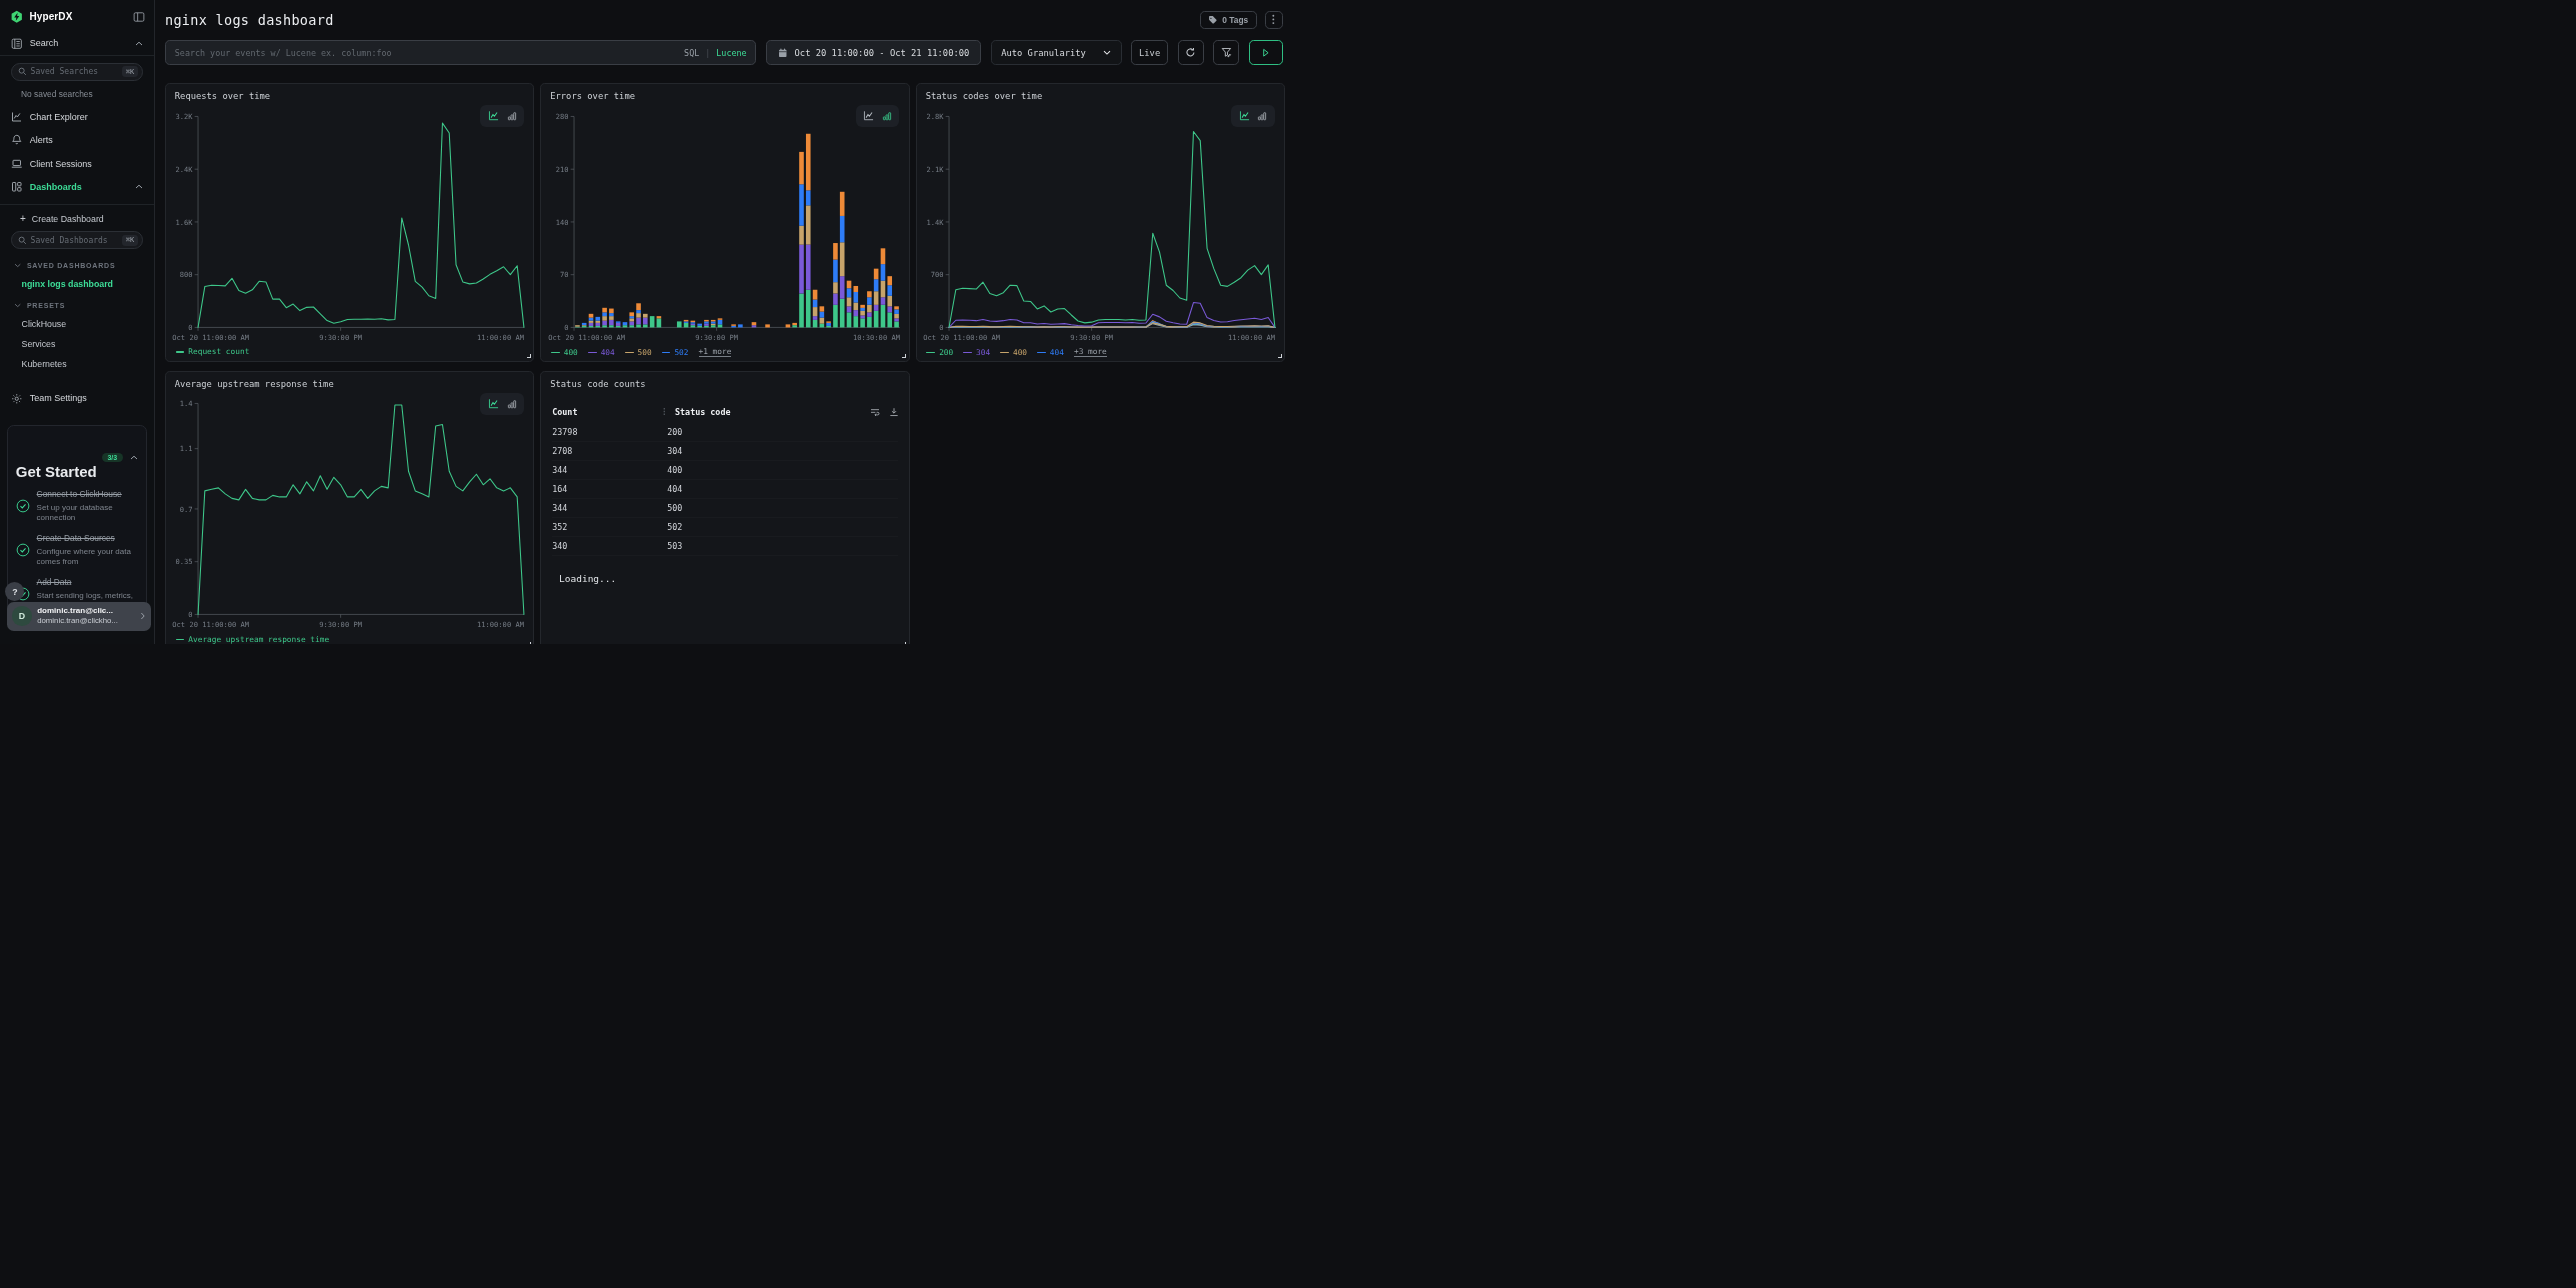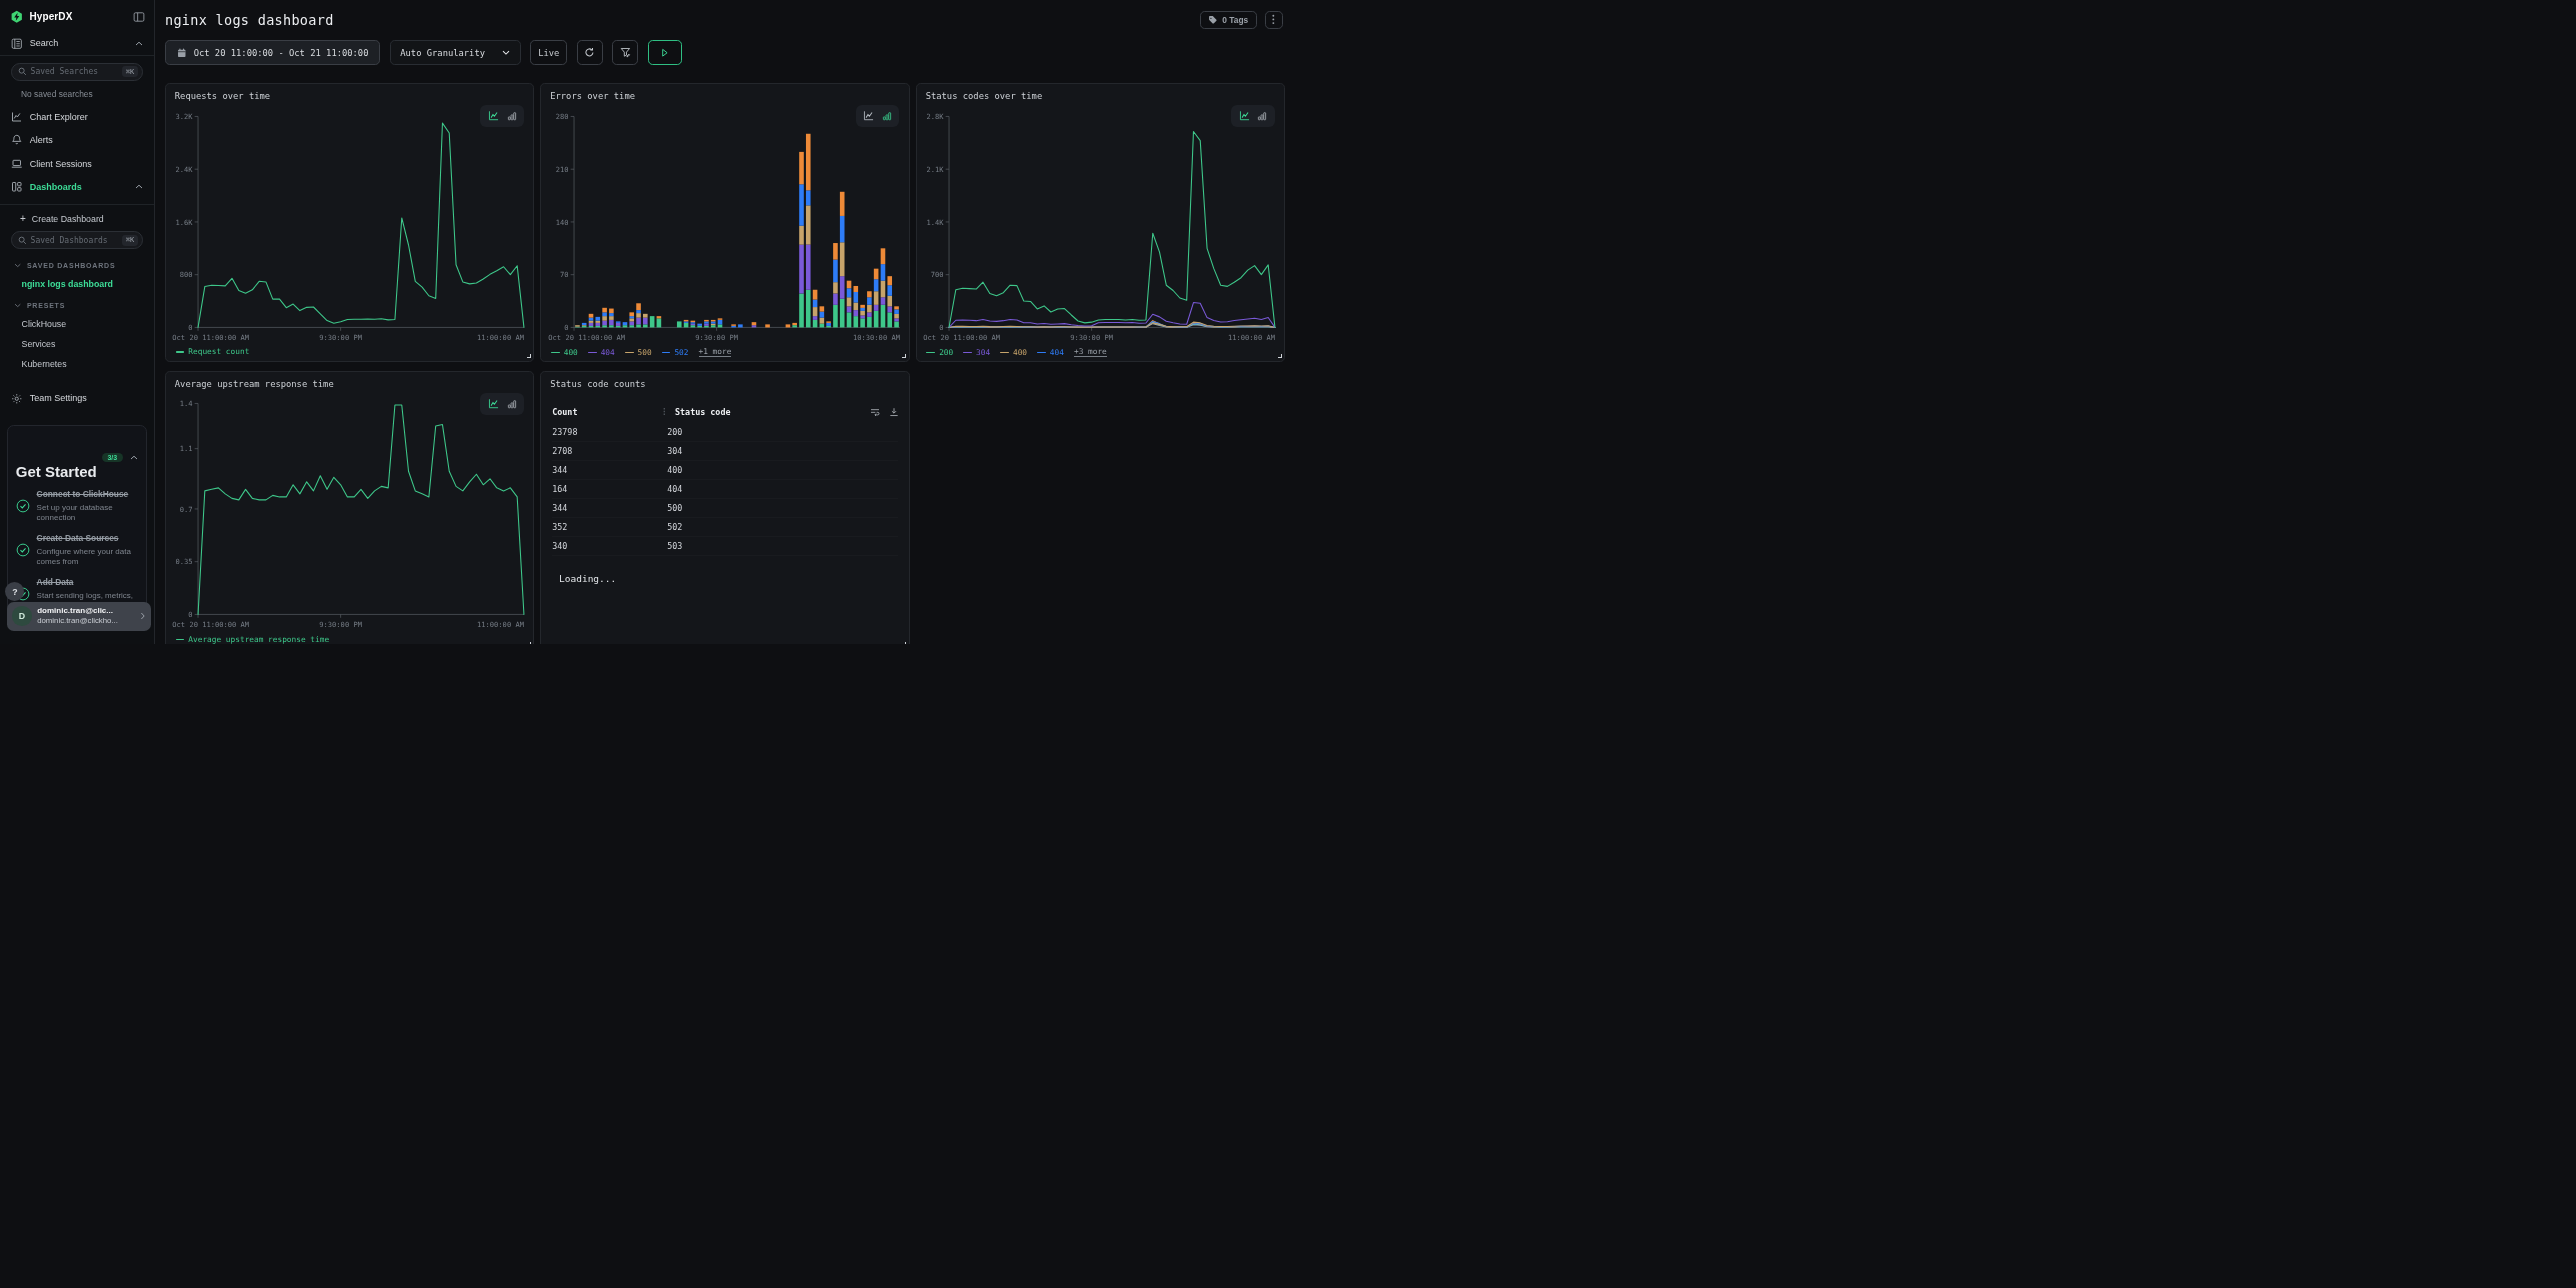--- a/index.html
+++ b/index.html
@@ -27,21 +27,21 @@
   .side-link { margin:10px 0 0 21.6px; font-size:8.8px; color:#c6cad0; cursor:pointer; }
   .side-link.green { color:#3ddc97; font-weight:bold; }
   .team { margin-top:17.6px; }
   .gs-card { margin:15px 6.8px 0; background:#111318; border:0.7px solid #23262d; border-radius:6.8px; padding:8.8px 8px 10.8px; }
   .gs-head { display:flex; align-items:center; gap:5.4px; }
   .gs-title { font-weight:bold; font-size:15px; color:#e9ebee;margin-top:28px; }
   .badge { background:#173527; color:#3ddc97; font-size:7px; font-weight:bold; padding:1.4px 5.4px; border-radius:6.8px; }
   .gs-head .chev { margin-left:auto; }
   .gs-item { display:flex; align-items:center; gap:6.8px; margin-top:8.8px; }
   .gs-item .txt { flex:1; }
-  .gs-item .t { color:#969da5; font-size:8.4px; font-weight:bold; text-decoration:line-through; line-height:1.35; }
+  .gs-item .t { color:#969da5; font-size:8.4px; font-weight:normal; text-decoration:line-through; line-height:1.35; }
   .gs-item .d { color:#7f858e; font-size:8px; line-height:1.3; margin-top:3px; }
   .help-fab { position:absolute; left:5.4px; bottom:43px; width:19px; height:19px; border-radius:50%; background:#3a3e46; color:#dfe2e6; display:flex; align-items:center; justify-content:center; font-weight:bold; font-size:8.8px; z-index:3; cursor:pointer; }
   .user-chip { position:absolute; left:6.8px; right:3.4px; bottom:13.5px; background:#3f434b; border-radius:6.8px; padding:4px 5.4px; display:flex; align-items:center; gap:5.4px; z-index:2; cursor:pointer; }
   .avatar { width:19.6px; height:19.6px; min-width:19.6px; border-radius:50%; background:#2e4a3f; color:#cfe9da; font-weight:bold; font-size:8.8px; display:flex; align-items:center; justify-content:center; }
   .u-txt { flex:1; min-width:0; }
   .u-name { font-size:8px; font-weight:bold; color:#f2f3f5; line-height:1.3; white-space:nowrap; }
   .u-mail { font-size:7.8px; color:#c9cdd3; line-height:1.3; white-space:nowrap; }
 
   
   main { flex:1; padding:0 2.7px 0 10px; position:relative; min-width:0; }
@@ -310,20 +310,28 @@
       <span class="kebab-btn">
         <svg width="2.7" height="10.8" viewBox="0 0 4 16">
             <circle cx="2" cy="2.5" r="1.4" fill="#9aa0a8"></circle>
             <circle cx="2" cy="8" r="1.4" fill="#9aa0a8"></circle>
             <circle cx="2" cy="13.5" r="1.4" fill="#9aa0a8"></circle>
           </svg>
       </span>
     </div>
 
     <div class="filter-row">
+      <div class="search-box">
+        <input placeholder="Search your events w/ Lucene ex. column:foo" style="">
+        <span class="lang">
+          <span class="sql">SQL</span>
+          <span class="sep">|</span>
+          <span class="lucene">Lucene</span>
+        </span>
+      </div>
       <div class="date-btn">
         <span class="icon">
           <svg width="9.5" height="10" viewBox="0 0 14 15">
               <rect x="1.4" y="2.6" width="11.2" height="10.8" rx="1.2" fill="#9aa0a8"></rect>
               <rect x="3.4" y="0.8" width="1.7" height="3" rx=".6" fill="#9aa0a8"></rect>
               <rect x="8.9" y="0.8" width="1.7" height="3" rx=".6" fill="#9aa0a8"></rect>
               <line x1="1.4" y1="5.6" x2="12.6" y2="5.6" stroke="#14161a" stroke-width="1"></line>
             </svg>
         </span>
         <span>Oct 20 11:00:00 - Oct 21 11:00:00</span>

